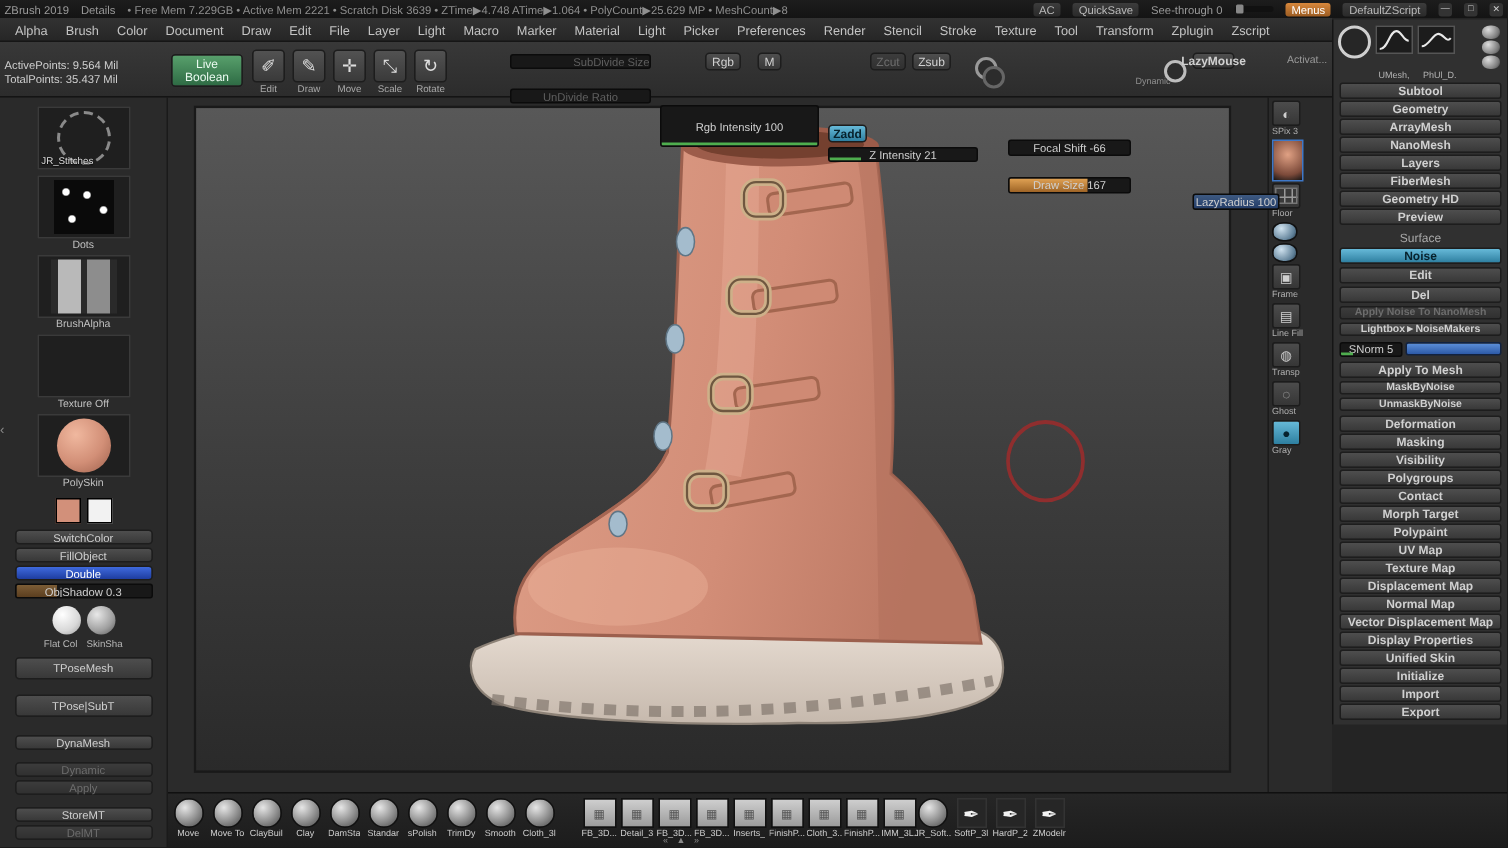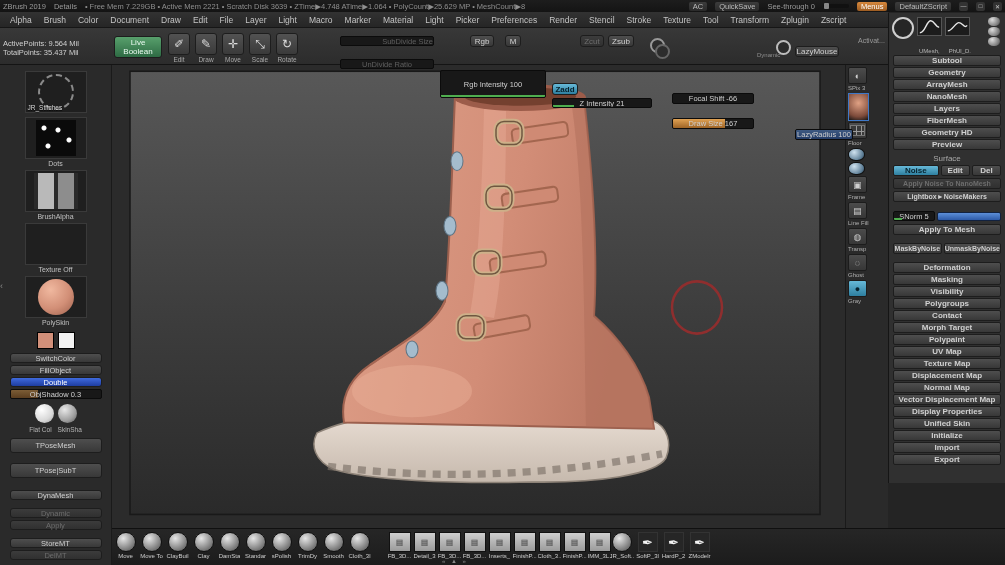--- a/index.html
+++ b/index.html
@@ -91,21 +91,21 @@
     display:flex;flex-direction:column;padding:2px 0;z-index:6;}
   .panel-head{display:flex;align-items:flex-start;gap:3px;padding:2px 3px;}
   .tool-circle{width:22px;height:22px;border-radius:50%;border:2px solid #cfcfcf;background:#262626;}
   .curve-thumb{width:25px;height:19px;background:#1c1c1c;border:1px solid #555;position:relative;}
   .curve-thumb svg{position:absolute;inset:0;}
   .mini-spheres{display:flex;flex-direction:column;gap:1px;margin-left:auto;margin-right:2px;}
   .mini-sphere{width:12px;height:9px;border-radius:45%;background:radial-gradient(circle at 35% 30%,#ddd,#777 70%,#222);}
   .head-labels{display:flex;gap:9px;font-size:6px;color:#b5b5b5;padding-left:30px;}
   .pbtn{height:11px;margin:1px 4px;font-size:8px;border-radius:2px;font-weight:bold;}
   .psection-title{font-size:8px;color:#a9a9a9;text-align:center;margin:3px 0 1px;}
-  .prow{display:flex;gap:2px;margin:1px 4px;}
+  .prow{display:flex;gap:2px;margin:1px 4px;flex-direction:column;}
   .prow .pbtn{margin:0;}
   .gap6{height:6px;}
   .snorm-row{display:flex;gap:2px;margin:2px 4px;align-items:center;}
   .blue-bar{flex:1;height:9px;border-radius:2px;background:linear-gradient(#5c8fd8,#2d5aa8);border:1px solid #12223f;}
 
   
   .bottombar{position:absolute;left:112px;right:0;top:528px;height:37px;background:linear-gradient(#262626,#1c1c1c);
     border-top:1px solid #101010;z-index:8;}
   .bb-brushes{position:absolute;left:2px;top:3px;display:flex;gap:3px;}
   .bb-item{width:23px;display:flex;flex-direction:column;align-items:center;}
@@ -235,21 +235,21 @@
     <div class="slider abs" style="left:672px;top:7px;width:82px;height:11px;">
         <span>Focal Shift -66</span>
       </div>
     <div class="slider abs" style="left:672px;top:21px;width:82px;height:11px;">
         <i class="fill" style="width:65%;background:linear-gradient(#e0a254,#9e6426);"></i>
         <span>Draw Size 167</span>
       </div>
     <div class="abs" style="left:757px;top:24px;font-size:6px;color:#8f8f8f;">Dynamic</div>
 
     <div class="circ-ico abs" style="left:776px;top:12px;"></div>
-    <div class="btn abs" style="left:795px;top:18px;width:44px;height:11px;">LazyMouse</div>
+    <div class="btn abs" style="left:795px;top:7px;width:28px;height:11px;font-weight:bold;">LazyMouse</div>
     <div class="slider abs" style="left:795px;top:21px;width:58px;height:11px;">
         <i class="fill" style="width:100%;background:linear-gradient(#5c8fd8,#2d5aa8);opacity:.55;"></i>
         <span>LazyRadius 100</span>
       </div>
     <div class="abs" style="left:858px;top:9px;font-size:7px;color:#9a9a9a;width:28px;">Activat...</div>
   </div>
 
   <div class="left-shelf">
     <div class="thumb">
       <div class="brush-prev"></div>

